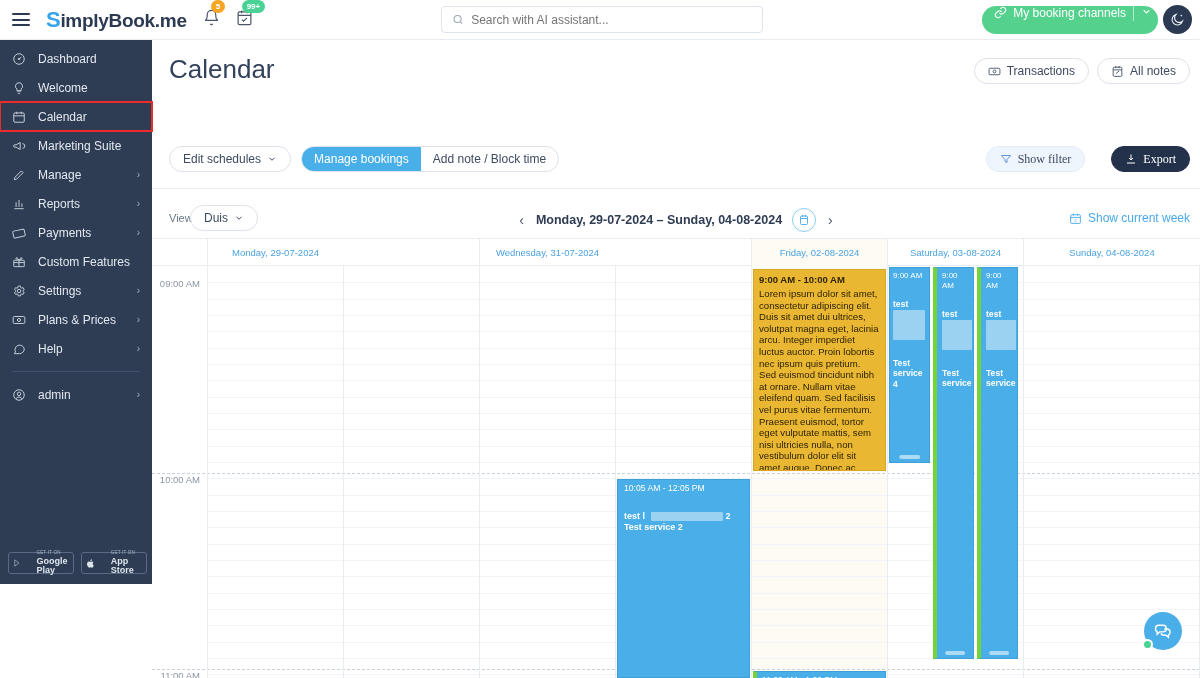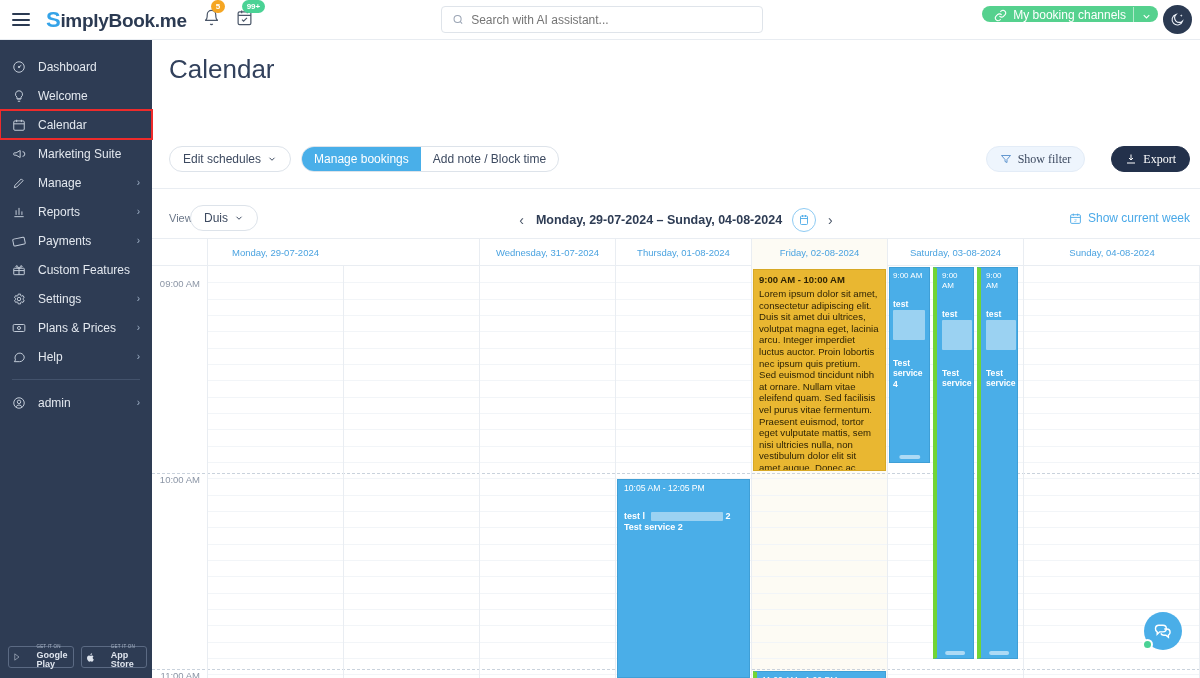--- a/index.html
+++ b/index.html
@@ -38,35 +38,35 @@
     position: absolute; left: 441px; top: 6px; width: 322px; height: 27px;
     border: 1px solid #dfe4ea; border-radius: 4px; background: #fff;
     display: flex; align-items: center; padding: 0 10px; cursor: text;
   }
   .searchbox input {
     border: 0; outline: 0; font-size: 12px; color: #8b95a5;
     font-family: "Liberation Sans", sans-serif; width: 100%; margin-left: 7px;
     background: transparent;
   }
   .bc-btn {
-    position: absolute; right: 42px; top: 6px; height: 16px;
+    position: absolute; right: 42px; top: 6px; height: 28px;
     background: #55d18e; border-radius: 15px; color: #fff;
-    display: flex; align-items: flex-end; padding: 0 6px 0 12px;
+    display: flex; align-items: flex-start; padding: 0 6px 0 12px;
     font-size: 12px; cursor: pointer; white-space: nowrap;
   }
   .bc-btn .divider { width: 1px; height: 15px; background: rgba(255,255,255,.55); margin: 0 7px; }
   .moon {
     position: absolute; right: 8px; top: 5px; width: 29px; height: 29px;
     border-radius: 50%; background: #2b3a52; display: flex;
     align-items: center; justify-content: center; cursor: pointer;
   }
 
   
   .sidebar {
-    position: absolute; top: 40px; left: 0; width: 152px; height: 638px;
+    position: absolute; top: 32px; left: 0; width: 152px; height: 552px;
     background: #2e3c54; z-index: 30;
   }
   .nav-item {
     display: flex; align-items: center; height: 29px; padding-left: 12px;
     color: #e3e8ef; font-size: 12px; cursor: pointer; position: relative;
   }
   .nav-ic { width: 20px; display: flex; align-items: center; color: #c3ccd9; }
   .nav-label { margin-left: 6px; }
   .chev { position: absolute; right: 12px; color: #9fb0c6; font-size: 10px; }
   .nav-item.active-outline { outline: 2px solid #ee2b2b; outline-offset: -1px; }
@@ -399,20 +399,36 @@
           <span class="s2">App Store</span>
         </span>
       </div>
     </div>
   </div>
 
   <div class="main">
 
     <div class="page-title">Calendar</div>
 
+    <div class="hdr-right">
+      <div class="pill">
+        <svg width="13" height="13" viewBox="0 0 24 24" fill="none" stroke="#3d4a60" stroke-width="1.6">
+          <rect x="2" y="6" width="20" height="12" rx="2"></rect>
+            <circle cx="12" cy="12" r="2.6"></circle>
+        </svg>
+        <span>Transactions</span>
+      </div>
+      <div class="pill">
+        <svg width="13" height="13" viewBox="0 0 24 24" fill="none" stroke="#3d4a60" stroke-width="1.6">
+          <rect x="4" y="4" width="16" height="17" rx="2"></rect>
+            <path d="M4 9h16M9 2v4M15 2v4M9 16l6-5"></path>
+        </svg>
+        <span>All notes</span>
+      </div>
+    </div>
 
     <div class="toolbar">
       <div class="pill">
         <span>Edit schedules</span>
         <svg width="10" height="10" viewBox="0 0 24 24" fill="none" stroke="#3d4a60" stroke-width="2.4">
             <path d="M6 9l6 6 6-6"></path>
           </svg>
       </div>
       <div class="seg">
         <div class="on">
@@ -473,23 +489,20 @@
     </div>
 
     <div class="grid">
 
       <div class="dayhdr">
         <div class="cell" style="left:55px;width:136px">
             <span>Monday, 29-07-2024</span>
           </div>
         <div class="cell" style="left:327px;width:136px">
             <span>Wednesday, 31-07-2024</span>
-          </div>
-        <div class="cell" style="left:463px;width:136px">
-            <span>Thursday, 01-08-2024</span>
           </div>
         <div class="cell fri" style="left:599px;width:136px">
             <span>Friday, 02-08-2024</span>
           </div>
         <div class="cell" style="left:735px;width:136px">
             <span>Saturday, 03-08-2024</span>
           </div>
         <div class="cell" style="left:871px;width:177px">
             <span>Sunday, 04-08-2024</span>
           </div>

